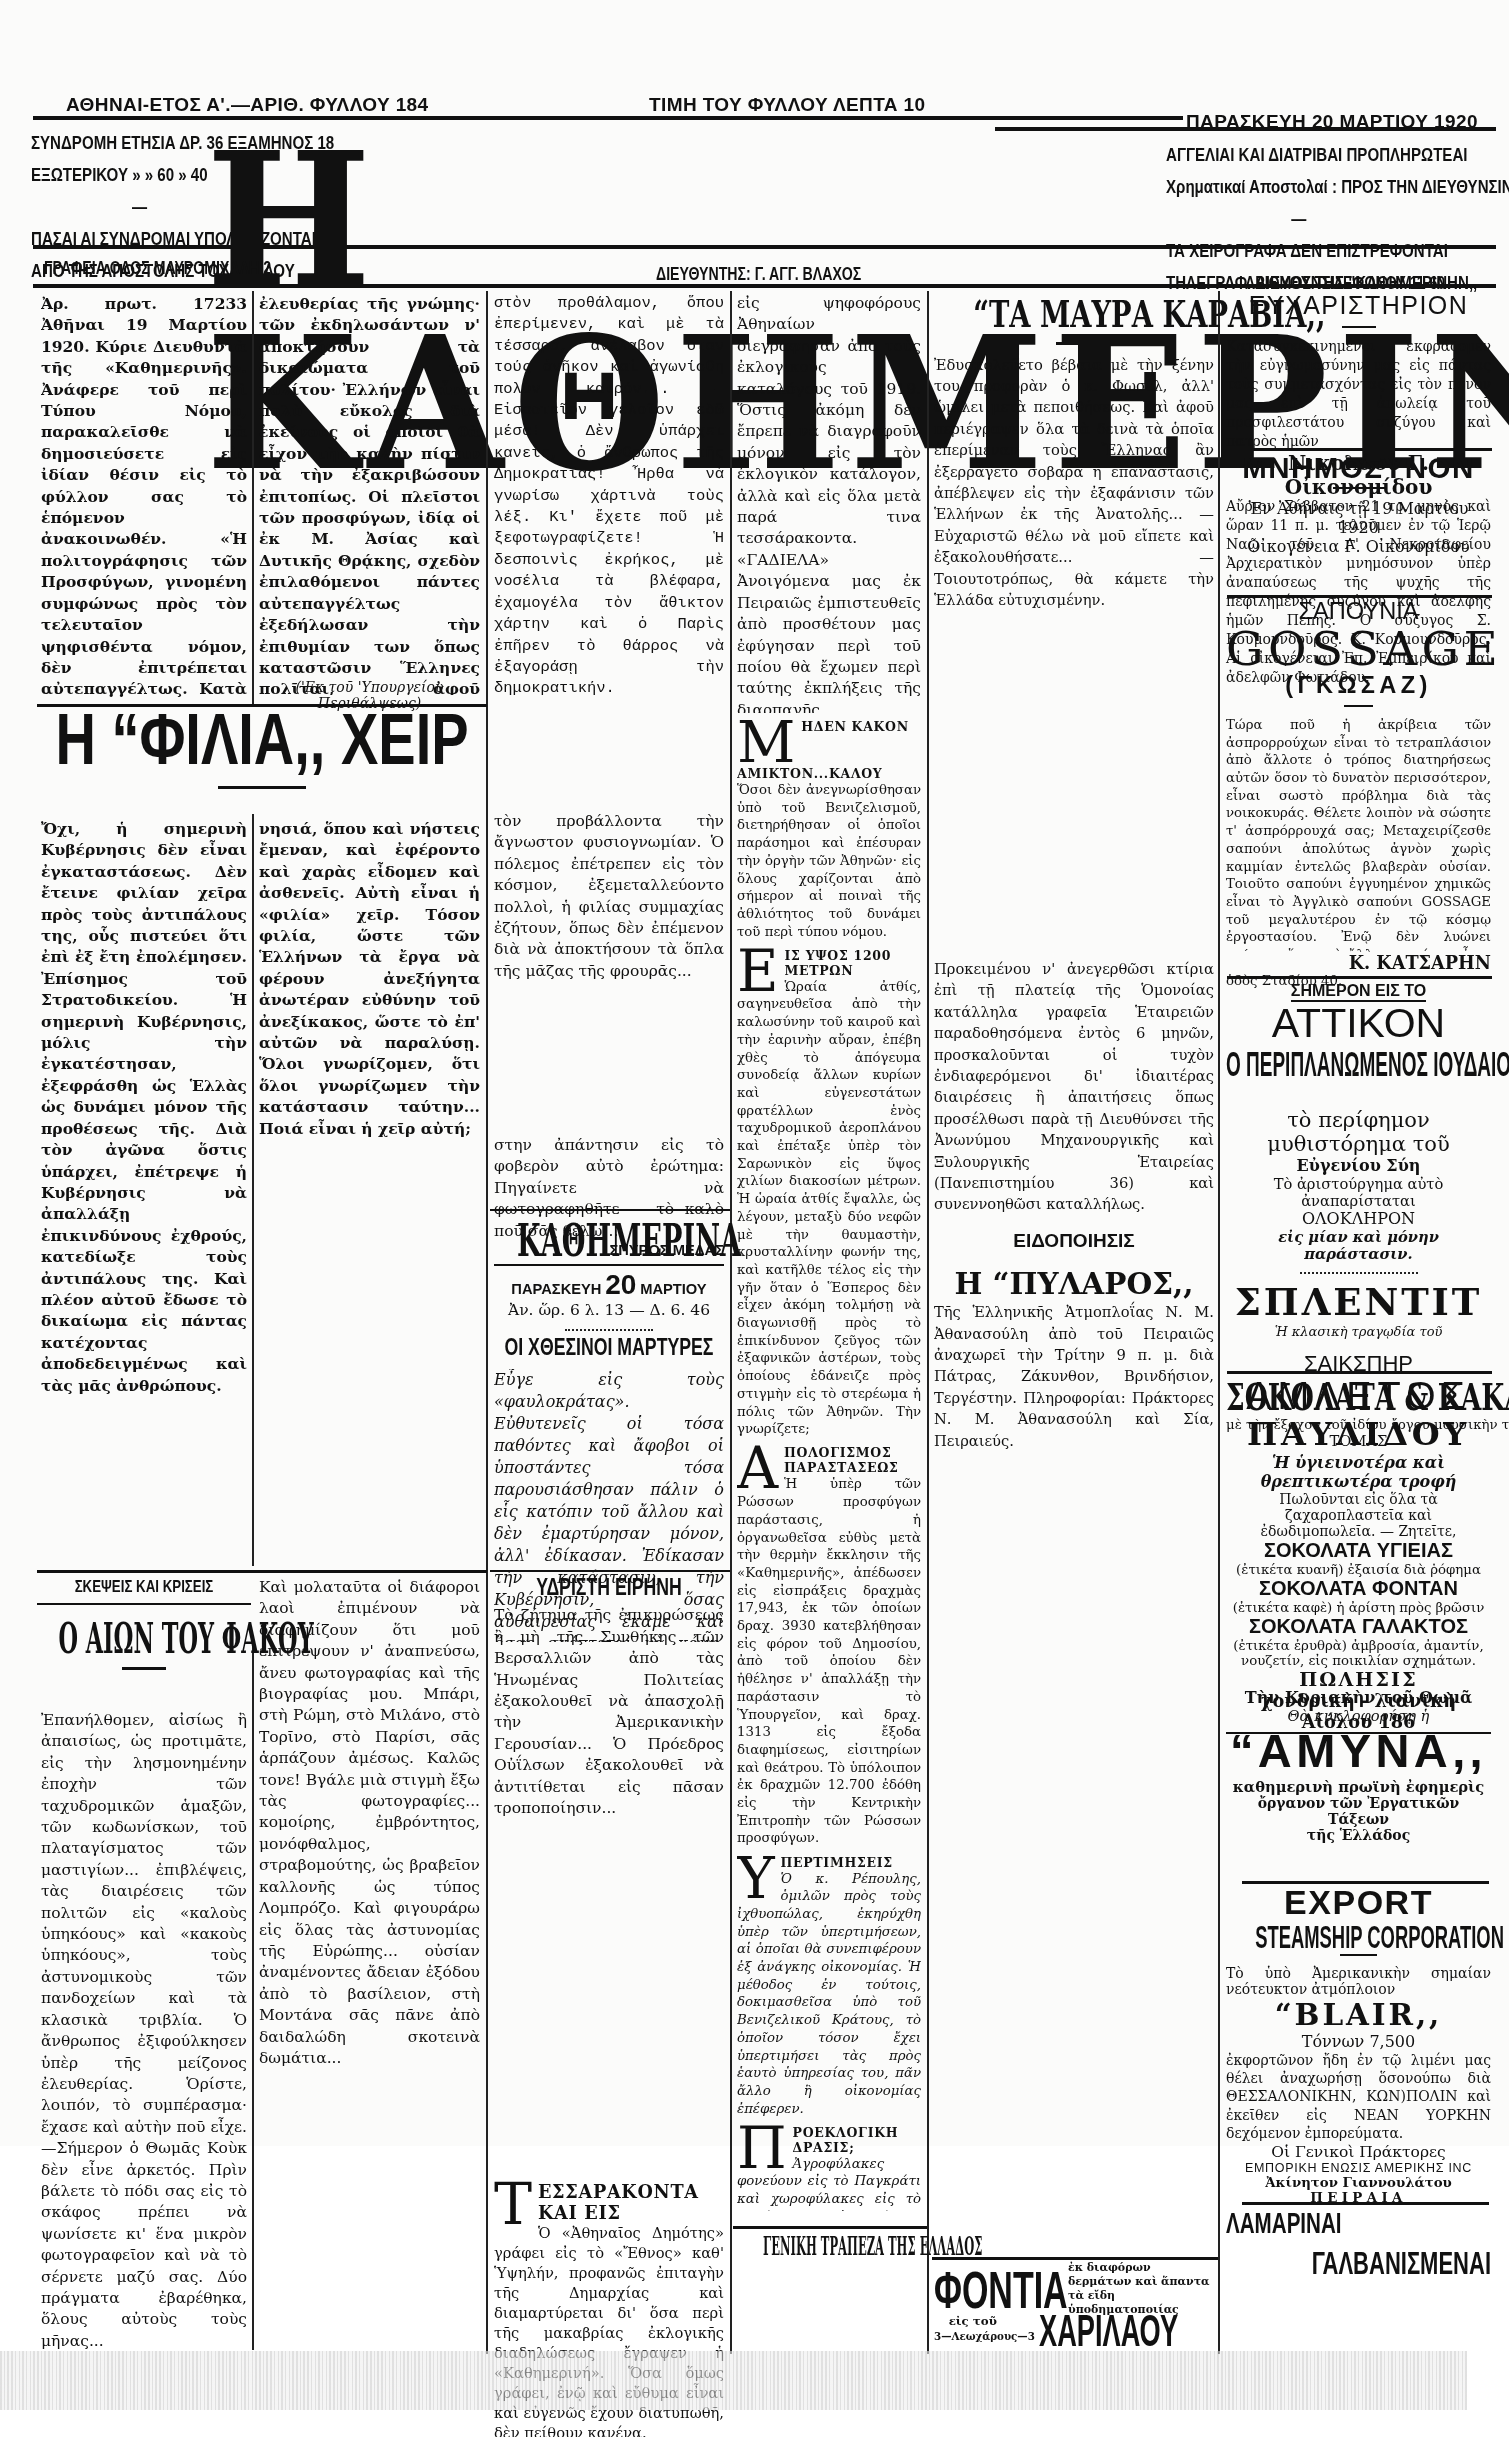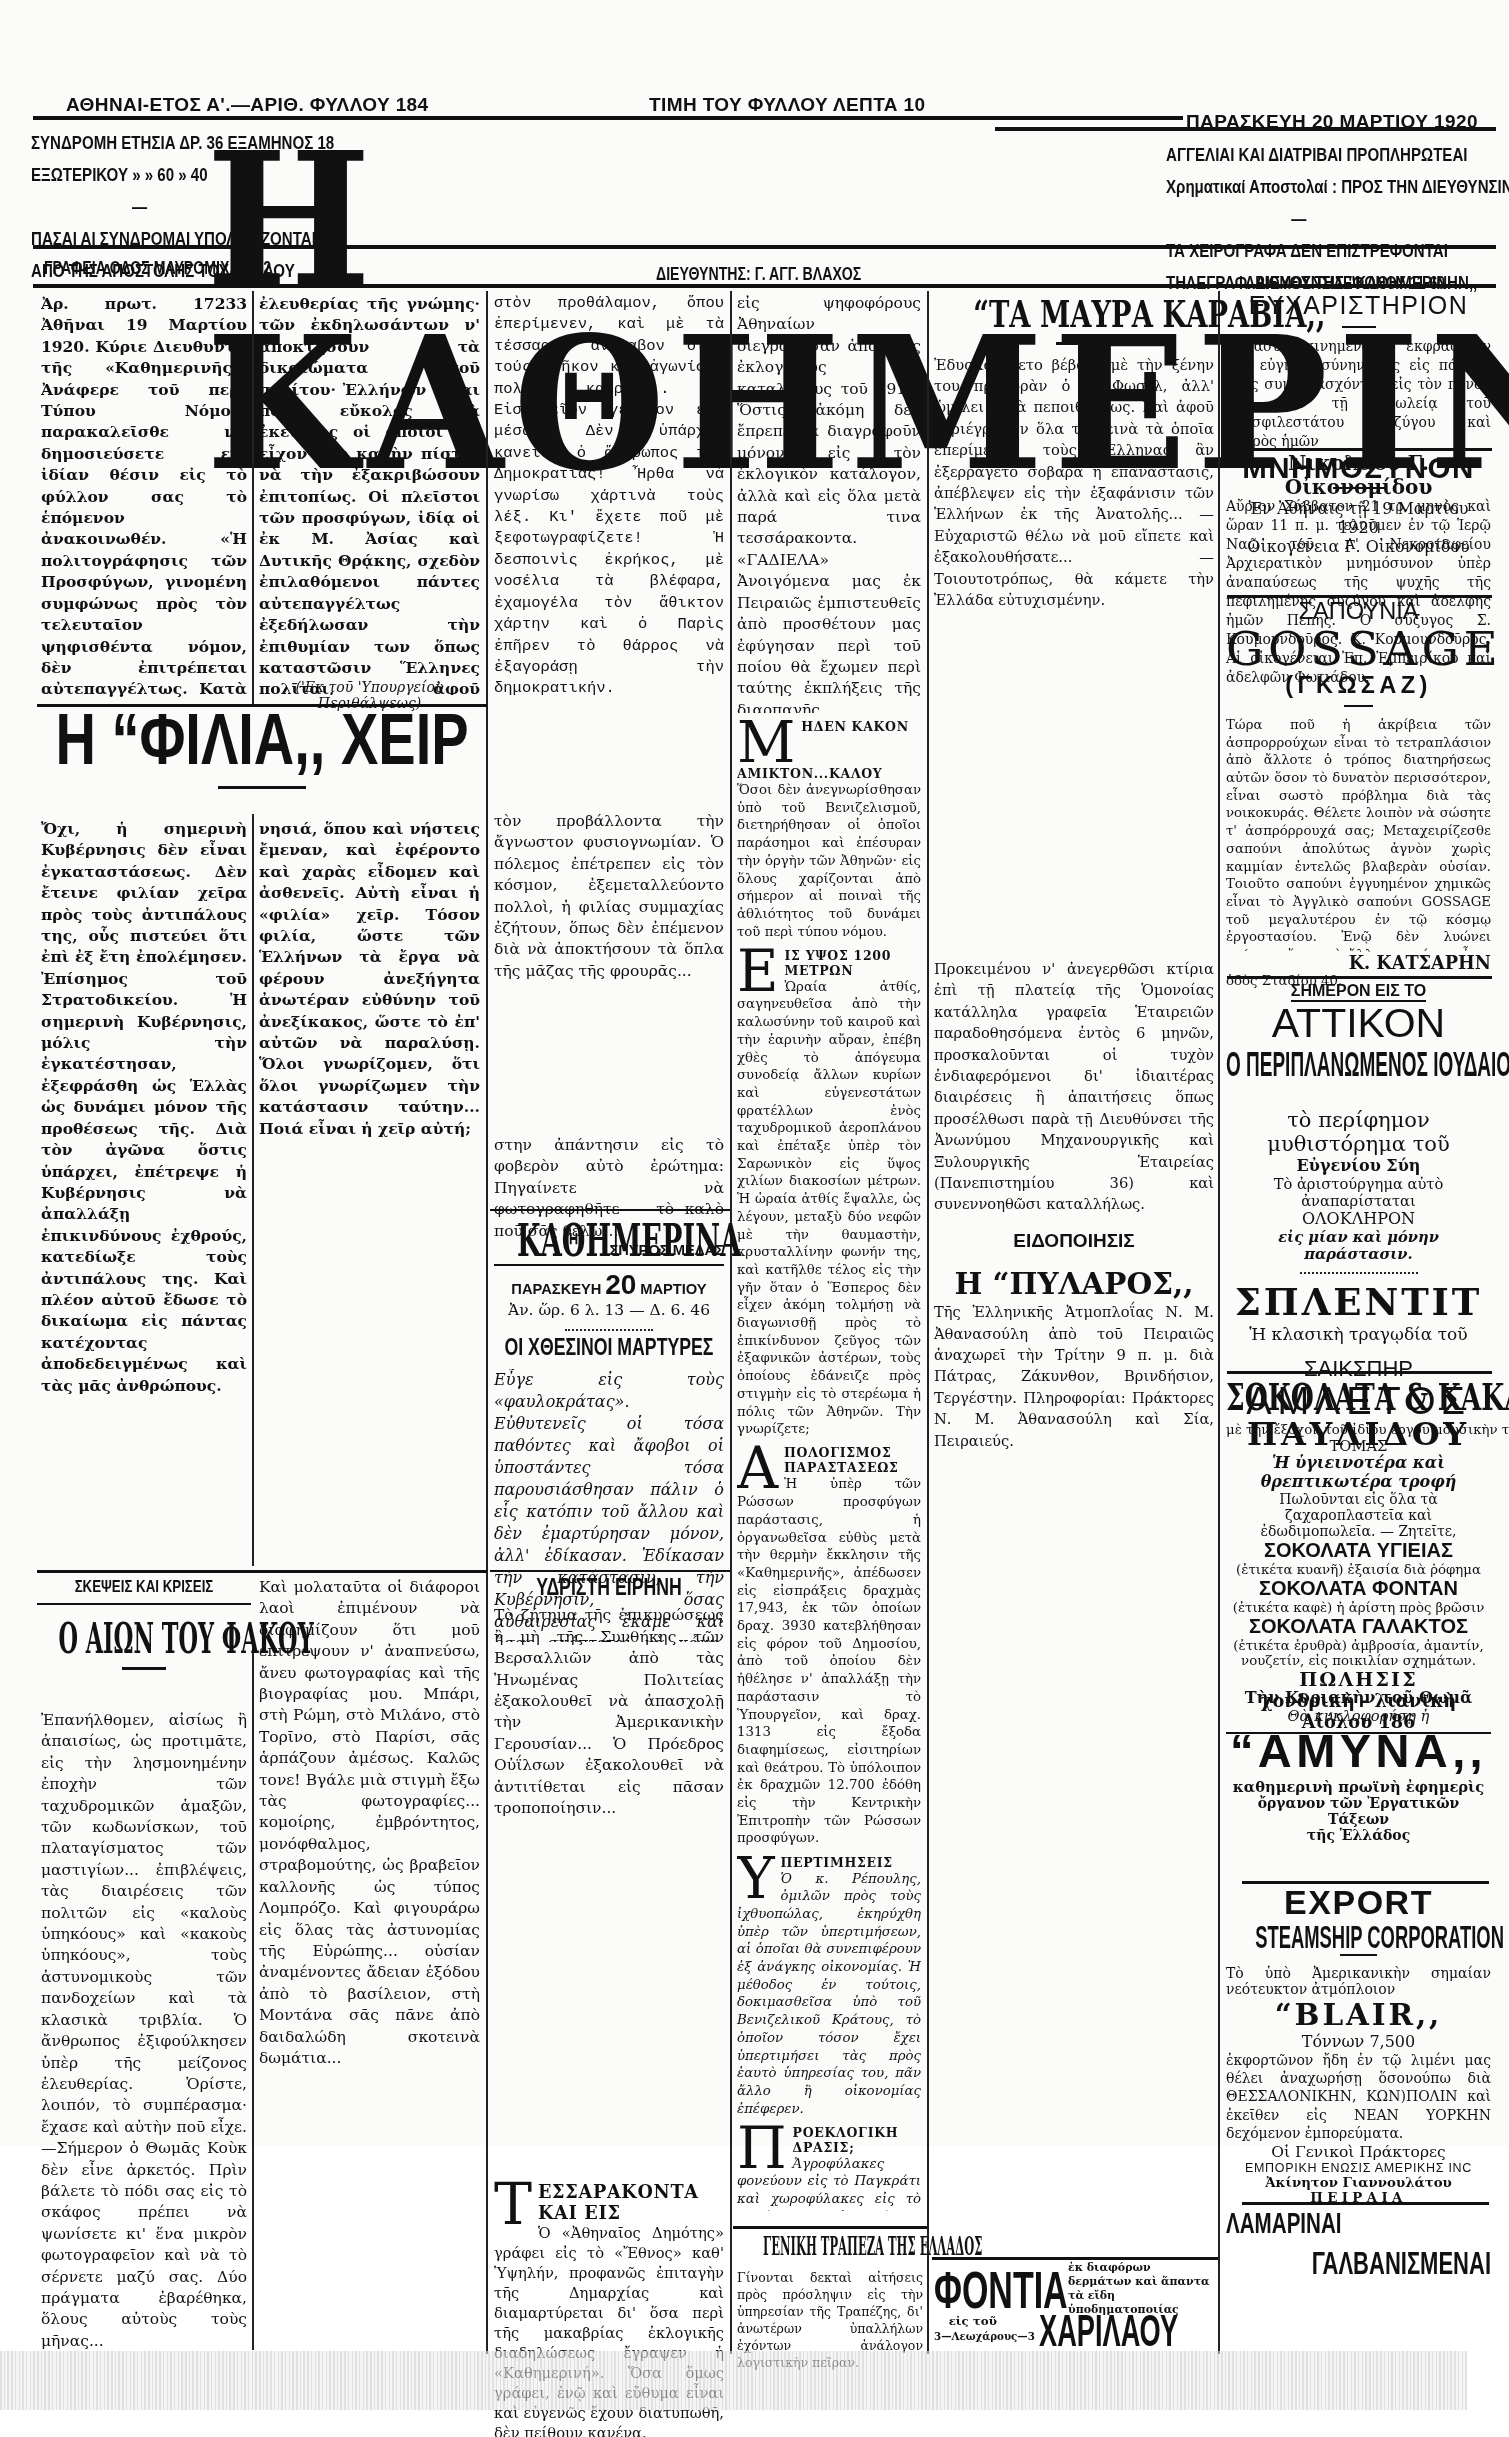--- a/index.html
+++ b/index.html
@@ -124,21 +124,21 @@
     <div class="sans" style="text-align:left;font-weight:bold;font-size:16px;border-bottom:2.2px solid #111;display:inline-block;">ΣΗΜΕΡΟΝ ΕΙΣ ΤΟ</div>
     <div class="sans" style="font-size:41px;line-height:1.05;">ΑΤΤΙΚΟΝ</div>
     <div class="sans" style="font-weight:bold;font-size:19px;transform:scaleY(1.8);transform-origin:center top;margin-bottom:16px;white-space:nowrap;">Ο ΠΕΡΙΠΛΑΝΩΜΕΝΟΣ ΙΟΥΔΑΙΟΣ</div>
     <div style="font-size:21px;margin-top:41px;">τὸ περίφημον μυθιστόρημα τοῦ</div>
     <div style="font-weight:bold;font-size:16px;">Εὐγενίου Σύη</div>
     <div style="font-size:14.7px;">Τὸ ἀριστούργημα αὐτὸ ἀναπαρίσταται</div>
     <div style="font-size:16px;">ΟΛΟΚΛΗΡΟΝ</div>
     <div style="font-weight:bold;font-style:italic;font-size:14.7px;">εἰς μίαν καὶ μόνην παράστασιν.</div>
     <span class="wave"></span>
     <div style="font-family:'DejaVu Serif',serif;font-weight:bold;font-size:37px;letter-spacing:2.9px;">ΣΠΛΕΝΤΙΤ</div>
-    <div style="font-size:17px;text-align:center;">Ἡ κλασικὴ τραγῳδία τοῦ</div>
+    <div style="font-style:italic;font-size:13px;text-align:center;">Ἡ κλασικὴ τραγῳδία τοῦ</div>
     <div class="sans" style="font-size:22px;margin-top:12px;">ΣΑΙΚΣΠΗΡ</div>
     <div class="sans" style="font-size:38px;letter-spacing:5.9px;line-height:1.05;">ΑΜΛΕΤΟΣ</div>
     <div style="font-size:13.3px;white-space:nowrap;">μὲ τὴν ἔξοχον τοῦ ἰδίου ἔργου μουσικὴν τοῦ</div>
     <div style="font-size:14.7px;">ΤΟΜΑΣ</div>
   </div>
   <div class="hrule" style="left:1227px;top:1371px;width:265px;height:2.9px;"></div>
 
   <div class="abs center" style="left:1226px;top:1375px;width:265px;">
     <div style="font-family:'DejaVu Serif',serif;font-weight:bold;font-size:26.5px;transform:scaleY(1.4);transform-origin:center top;margin-bottom:8.8px;white-space:nowrap;">ΣΟΚΟΛΑΤΑ &amp; ΚΑΚΑΟΝ</div>
     <div style="font-family:'DejaVu Serif',serif;font-weight:bold;font-size:32px;letter-spacing:3.7px;">ΠΑΥΛΙΔΟΥ</div>
@@ -236,21 +236,20 @@
     <div class="dropcap-item"><span class="dropcap">Μ</span><span class="dc-title" style="font-size:12.5px;">ΗΔΕΝ ΚΑΚΟΝ ΑΜΙΚΤΟΝ...ΚΑΛΟΥ</span><p class="body-text" style="font-size:13.3px;line-height:17.7px;">Ὅσοι δὲν ἀνεγνωρίσθησαν ὑπὸ τοῦ Βενιζελισμοῦ, διετηρήθησαν οἱ ὁποῖοι παράσημοι καὶ ἐπέσυραν τὴν ὀργὴν τῶν Ἀθηνῶν· εἰς ὅλους χαρίζονται ἀπὸ σήμερον αἱ ποιναὶ τῆς ἀθλιότητος τοῦ δυνάμει τοῦ περὶ τύπου νόμου.</p></div>
     <div class="dropcap-item"><span class="dropcap">Ε</span><span class="dc-title" style="font-size:12.5px;">ΙΣ ΥΨΟΣ 1200 ΜΕΤΡΩΝ</span><p class="body-text" style="font-size:13.3px;line-height:17.7px;">Ὡραία ἀτθίς, σαγηνευθεῖσα ἀπὸ τὴν καλωσύνην τοῦ καιροῦ καὶ τὴν ἐαρινὴν αὔραν, ἐπέβη χθὲς τὸ ἀπόγευμα συνοδείᾳ ἄλλων κυρίων καὶ εὐγενεστάτων φρατέλλων ἑνὸς ταχυδρομικοῦ ἀεροπλάνου καὶ ἐπέταξε ὑπὲρ τὸν Σαρωνικὸν εἰς ὕψος χιλίων διακοσίων μέτρων. Ἡ ὡραία ἀτθίς ἔψαλλε, ὡς λέγουν, μεταξὺ δύο νεφῶν μὲ τὴν θαυμαστὴν, κρυσταλλίνην φωνήν της, καὶ κατῆλθε τέλος εἰς τὴν γῆν ὅταν ὁ Ἕσπερος δὲν εἶχεν ἀκόμη τολμήσῃ νὰ διαγωνισθῇ πρὸς τὸ ἐπικίνδυνον ζεῦγος τῶν ἐξαφνικῶν ἀστέρων, τοὺς ὁποίους ἐδάνειζε πρὸς στιγμὴν εἰς τὸ στερέωμα ἡ πόλις τῶν Ἀθηνῶν. Τὴν γνωρίζετε;</p></div>
     <div class="dropcap-item"><span class="dropcap">Α</span><span class="dc-title" style="font-size:12.5px;">ΠΟΛΟΓΙΣΜΟΣ ΠΑΡΑΣΤΑΣΕΩΣ</span><p class="body-text" style="font-size:13.3px;line-height:17.7px;">Ἡ ὑπὲρ τῶν Ρώσσων προσφύγων παράστασις, ἡ ὀργανωθεῖσα εὐθὺς μετὰ τὴν θερμὴν ἔκκλησιν τῆς «Καθημερινῆς», ἀπέδωσεν εἰς εἰσπράξεις δραχμὰς 17,943, ἐκ τῶν ὁποίων δραχ. 3930 κατεβλήθησαν εἰς φόρον τοῦ Δημοσίου, ἀπὸ τοῦ ὁποίου δὲν ἠθέλησε ν' ἀπαλλάξῃ τὴν παράστασιν τὸ Ὑπουργεῖον, καὶ δραχ. 1313 εἰς ἔξοδα διαφημίσεως, εἰσιτηρίων καὶ θεάτρου. Τὸ ὑπόλοιπον ἐκ δραχμῶν 12.700 ἐδόθη εἰς τὴν Κεντρικὴν Ἐπιτροπὴν τῶν Ρώσσων προσφύγων.</p></div>
     <div class="dropcap-item"><span class="dropcap">Υ</span><span class="dc-title" style="font-size:12.5px;">ΠΕΡΤΙΜΗΣΕΙΣ</span><p class="body-text italic" style="font-size:13.3px;line-height:17.7px;">Ὁ κ. Ρέπουλης, ὁμιλῶν πρὸς τοὺς ἰχθυοπώλας, ἐκηρύχθη ὑπὲρ τῶν ὑπερτιμήσεων, αἱ ὁποῖαι θὰ συνεπιφέρουν ἐξ ἀνάγκης οἰκονομίας. Ἡ μέθοδος ἐν τούτοις, δοκιμασθεῖσα ὑπὸ τοῦ Βενιζελικοῦ Κράτους, τὸ ὁποῖον τόσον ἔχει ὑπερτιμήσει τὰς πρὸς ἑαυτὸ ὑπηρεσίας του, πᾶν ἄλλο ἢ οἰκονομίας ἐπέφερεν.</p></div>
     <div class="dropcap-item"><span class="dropcap">Π</span><span class="dc-title" style="font-size:12.5px;">ΡΟΕΚΛΟΓΙΚΗ ΔΡΑΣΙΣ;</span><p class="body-text italic" style="font-size:13.3px;line-height:17.7px;">Ἀγροφύλακες φονεύουν εἰς τὸ Παγκράτι καὶ χωροφύλακες εἰς τὸ Τατόϊ. Μήπως ὁ κ. Πάτσης ἀνέθεσεν εἰς τὰς ἐνόπλους δυνάμεις τοῦ τόπου νὰ αὐξήσουν τὸν ἀριθμὸν τῶν «πέραν τοῦ τάφου» ἐκλογέων;</p></div>
 
   </div>
   <div class="hrule" style="left:733px;top:2226px;width:194px;height:2.9px;"></div>
   <div class="abs center" style="left:737px;top:2231px;width:186px;">
     <div style="font-family:'DejaVu Serif',serif;font-weight:bold;font-size:16px;transform:scaleX(0.72) scaleY(1.6);transform-origin:center top;white-space:nowrap;margin-bottom:19px;">ΓΕΝΙΚΗ ΤΡΑΠΕΖΑ ΤΗΣ ΕΛΛΑΔΟΣ</div>
-    <p class="body-text" style="font-size:12.5px;line-height:17px;">Γίνονται δεκταὶ αἰτήσεις πρὸς πρόσληψιν εἰς τὴν ὑπηρεσίαν τῆς Τραπέζης, δι' ἀνωτέρων ὑπαλλήλων ἐχόντων ἀνάλογον λογιστικὴν πεῖραν.</p>
   </div>
 
   <div class="abs" style="left:934px;top:958px;width:280px;height:1223px;overflow:hidden;">
     <p class="body-text" style="font-size:14.7px;">Προκειμένου ν' ἀνεγερθῶσι κτίρια ἐπὶ τῇ πλατείᾳ τῆς Ὁμονοίας κατάλληλα γραφεῖα Ἑταιρειῶν παραδοθησόμενα ἐντὸς 6 μηνῶν, προσκαλοῦνται οἱ τυχὸν ἐνδιαφερόμενοι δι' ἰδιαιτέρας διαιρέσεις ἢ ἀπαιτήσεις ὅπως προσέλθωσι παρὰ τῇ Διευθύνσει τῆς Ἀνωνύμου Μηχανουργικῆς καὶ Ξυλουργικῆς Ἑταιρείας (Πανεπιστημίου 36) καὶ συνεννοηθῶσι καταλλήλως.</p>
     <div class="sans center" style="font-weight:bold;font-size:19px;margin:14.7px 0;">ΕΙΔΟΠΟΙΗΣΙΣ</div>
     <div class="center" style="font-family:'DejaVu Serif',serif;font-weight:bold;font-size:29.5px;">Η “ΠΥΛΑΡΟΣ,,</div>
     <p class="body-text" style="font-size:14.7px;">Τῆς Ἑλληνικῆς Ἀτμοπλοΐας Ν. Μ. Ἀθανασούλη ἀπὸ τοῦ Πειραιῶς ἀναχωρεῖ τὴν Τρίτην 9 π. μ. διὰ Πάτρας, Ζάκυνθον, Βρινδήσιον, Τεργέστην. Πληροφορίαι: Πράκτορες Ν. Μ. Ἀθανασούλη καὶ Σία, Πειραιεύς.</p>
   </div>
   <div class="hrule" style="left:932px;top:2257px;width:286px;height:2.9px;"></div>
   <div class="abs" style="left:934px;top:2261px;width:280px;height:88px;">

